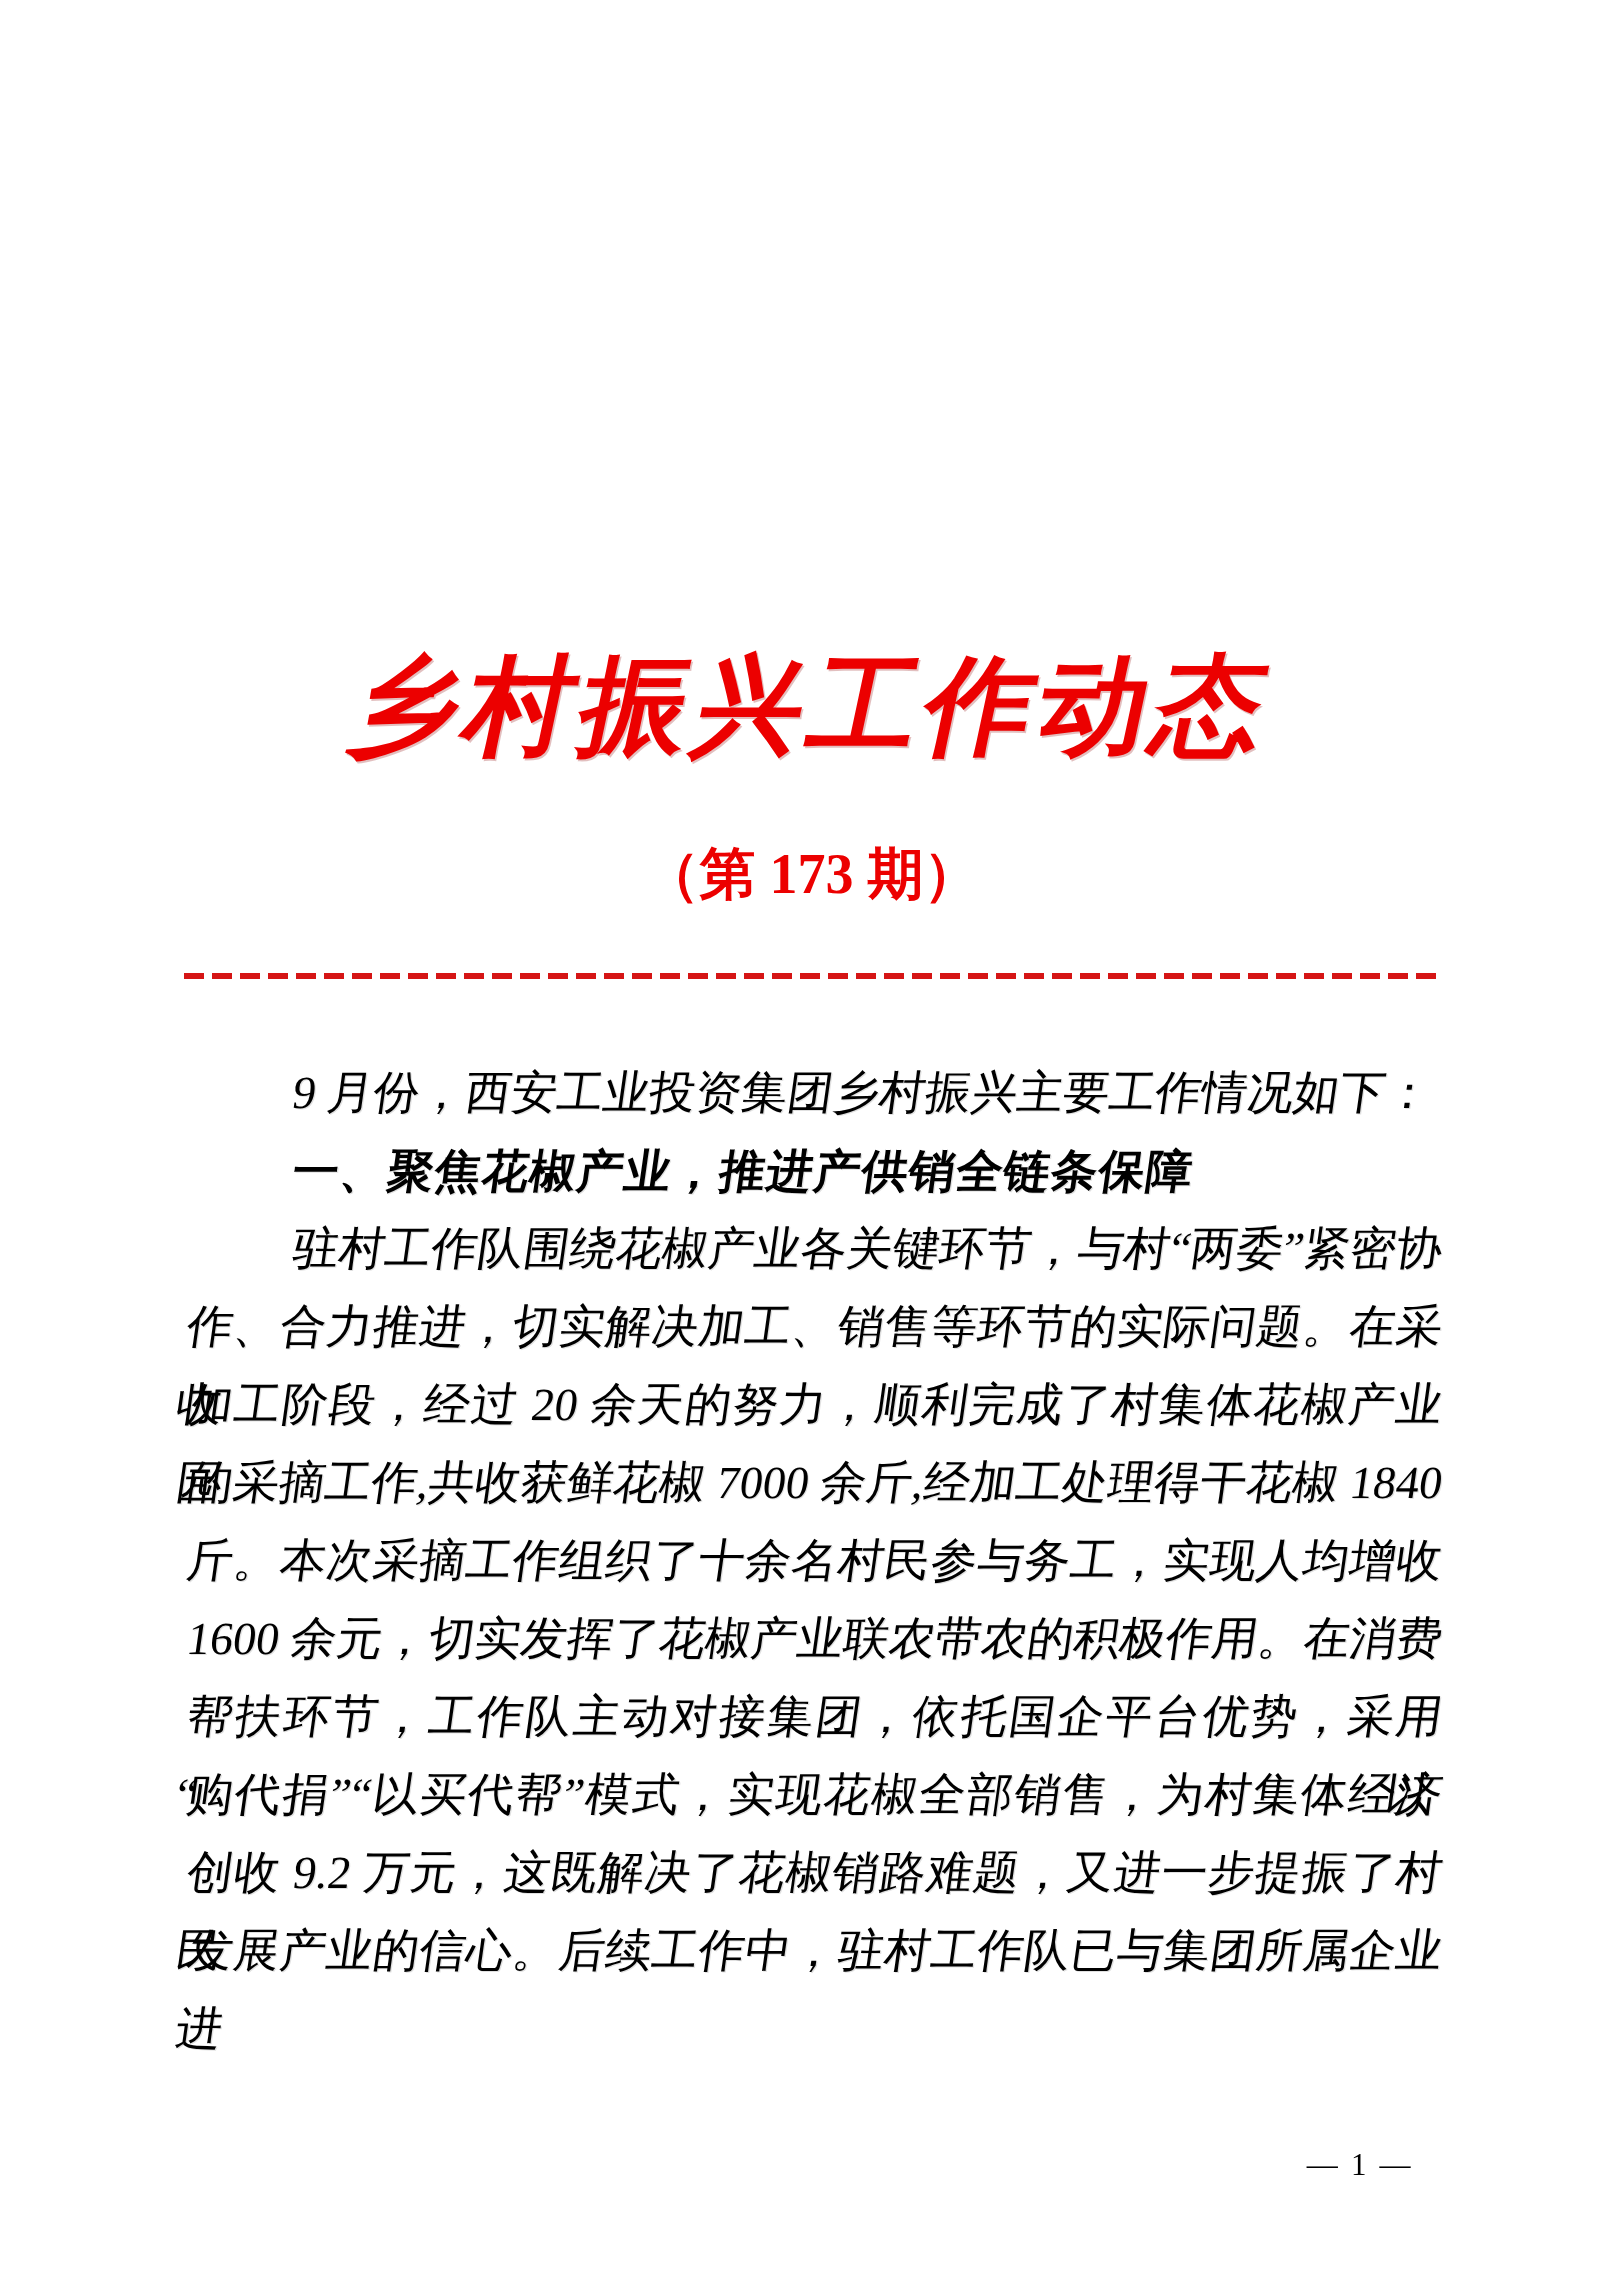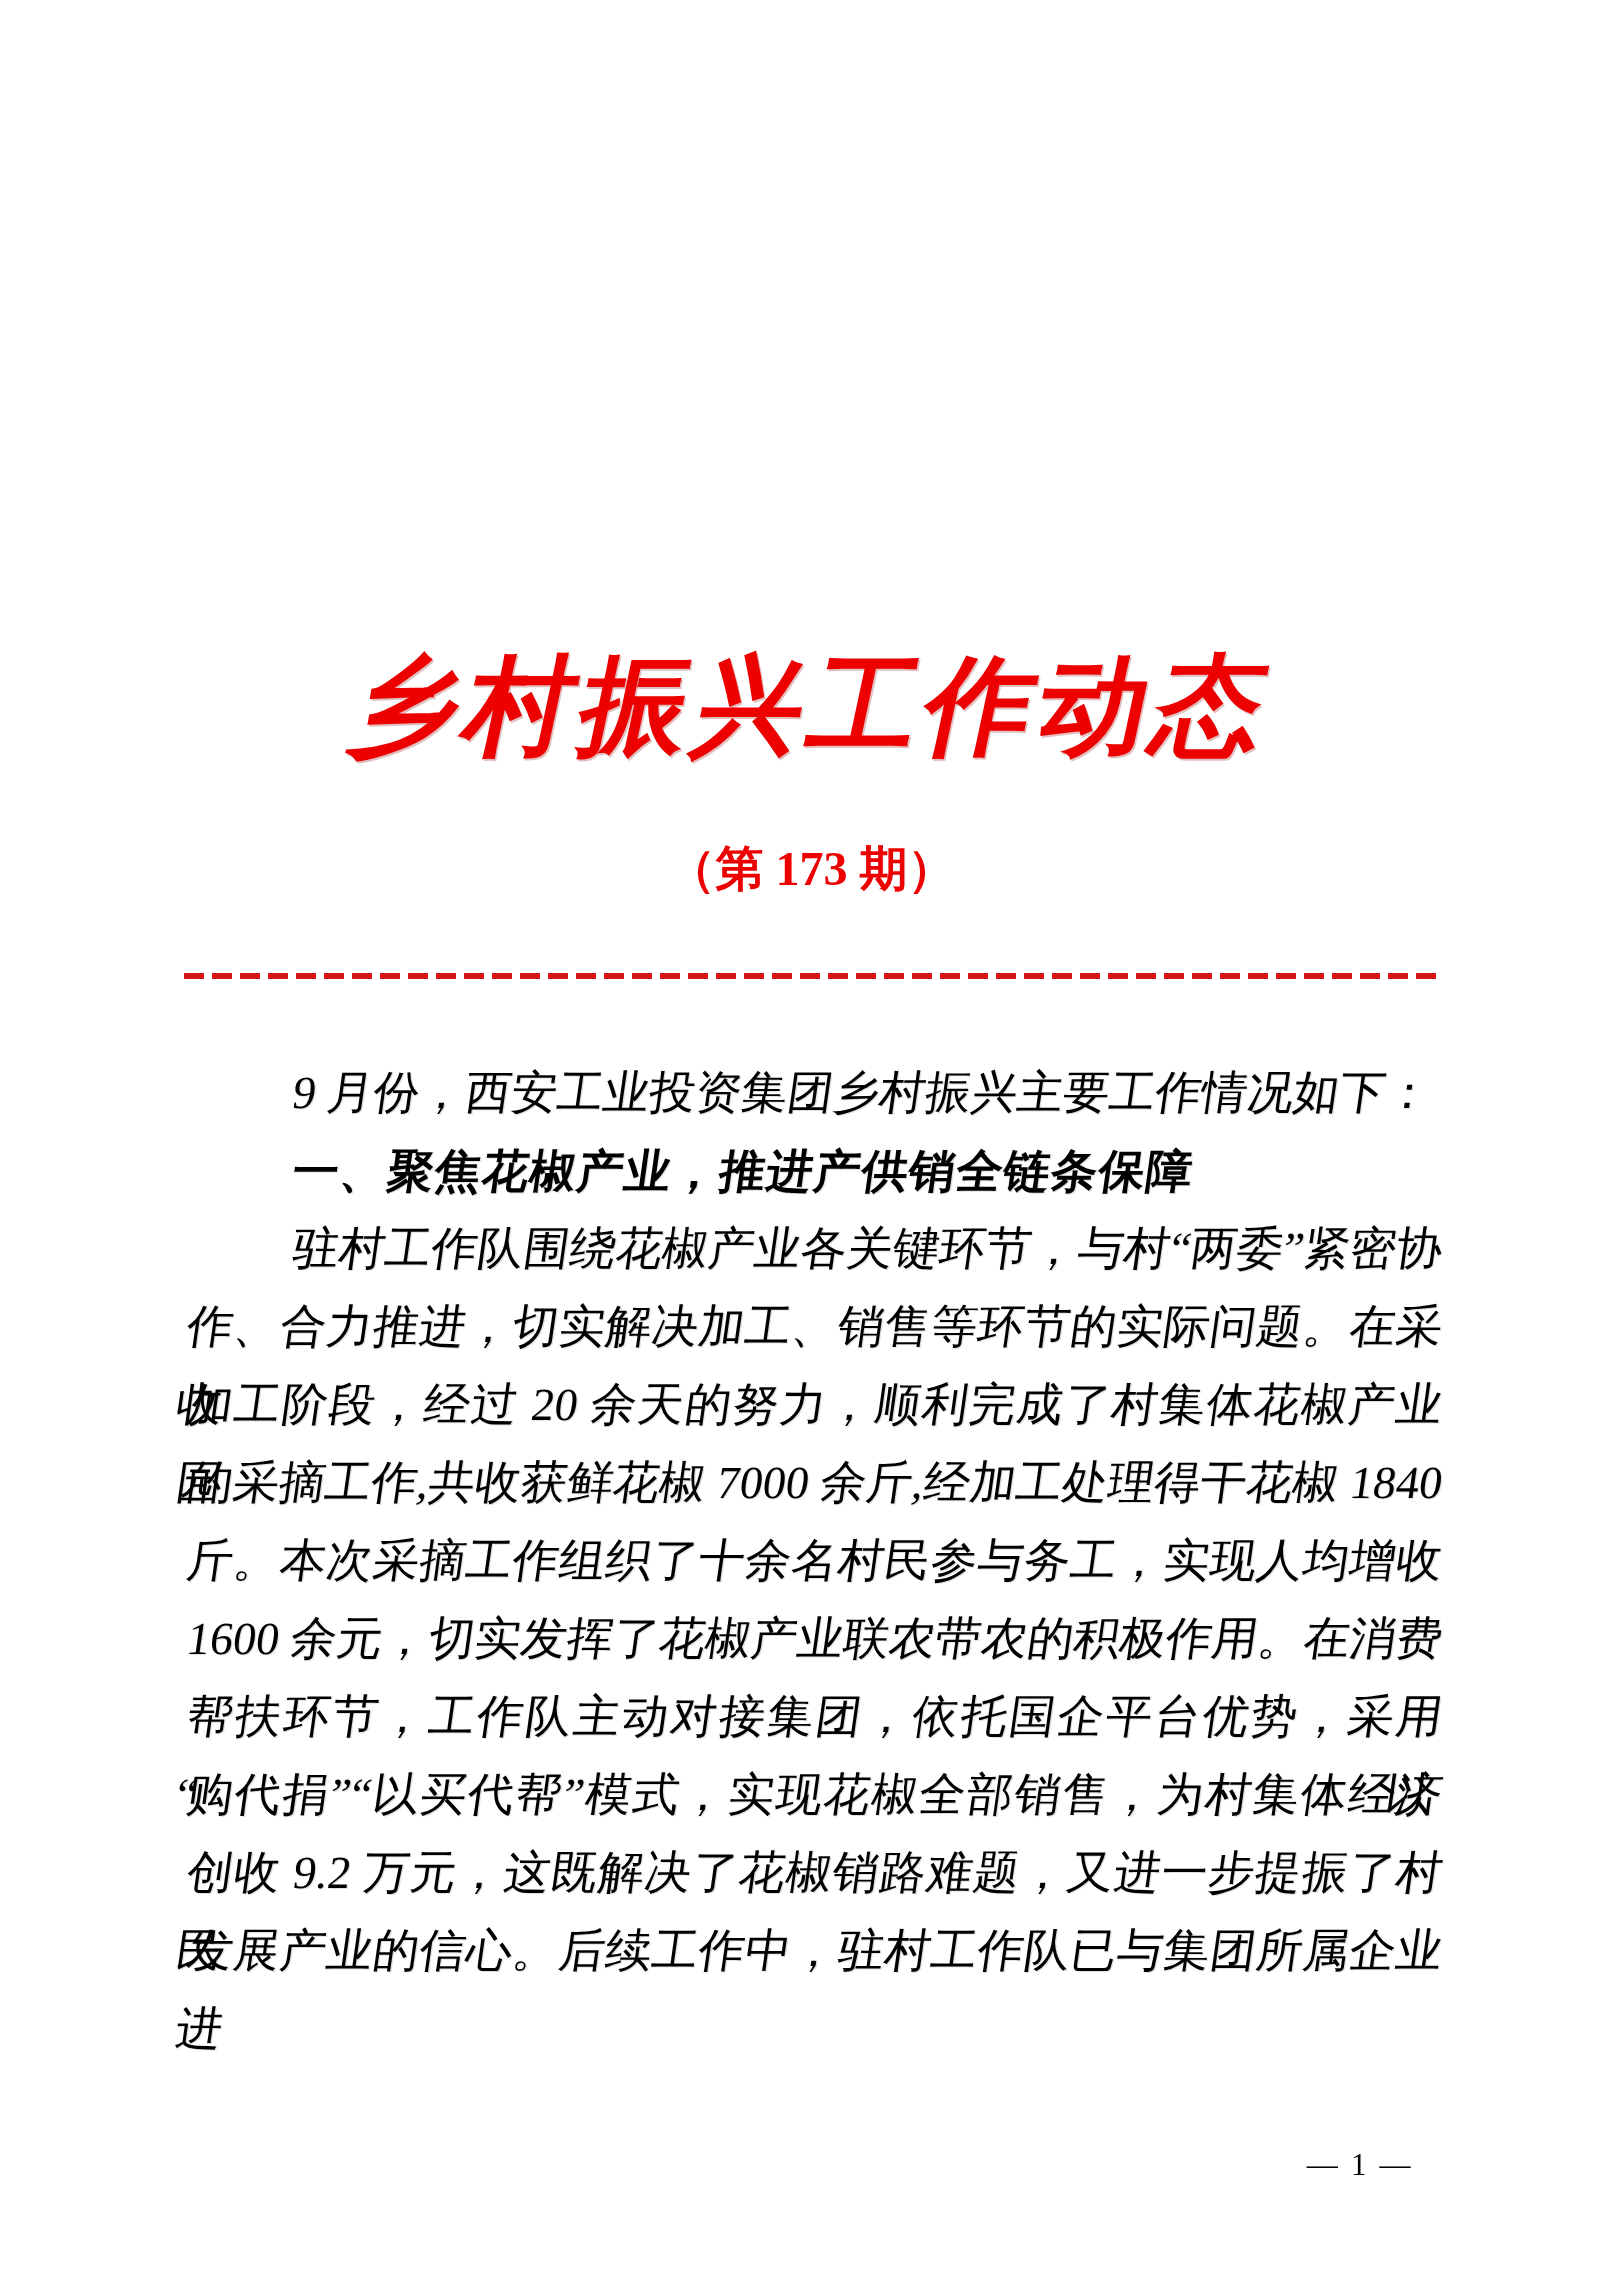--- a/index.html
+++ b/index.html
@@ -29,21 +29,21 @@
     transform: skewX(-12deg);
     white-space: nowrap;
     text-shadow: 2px 2px 0 rgba(140, 0, 0, 0.25);
   }
   .doc-issue {
     position: absolute;
     top: 837px;
     left: 0;
     width: 100%;
     text-align: center;
-    font-size: 48px;
+    font-size: 56px;
     font-weight: bold;
     color: var(--accent, #ec0000);
     white-space: nowrap;
   }
   .divider {
     position: absolute;
     top: 973px;
     left: 184px;
     width: 1255px;
     height: 6.1px;

